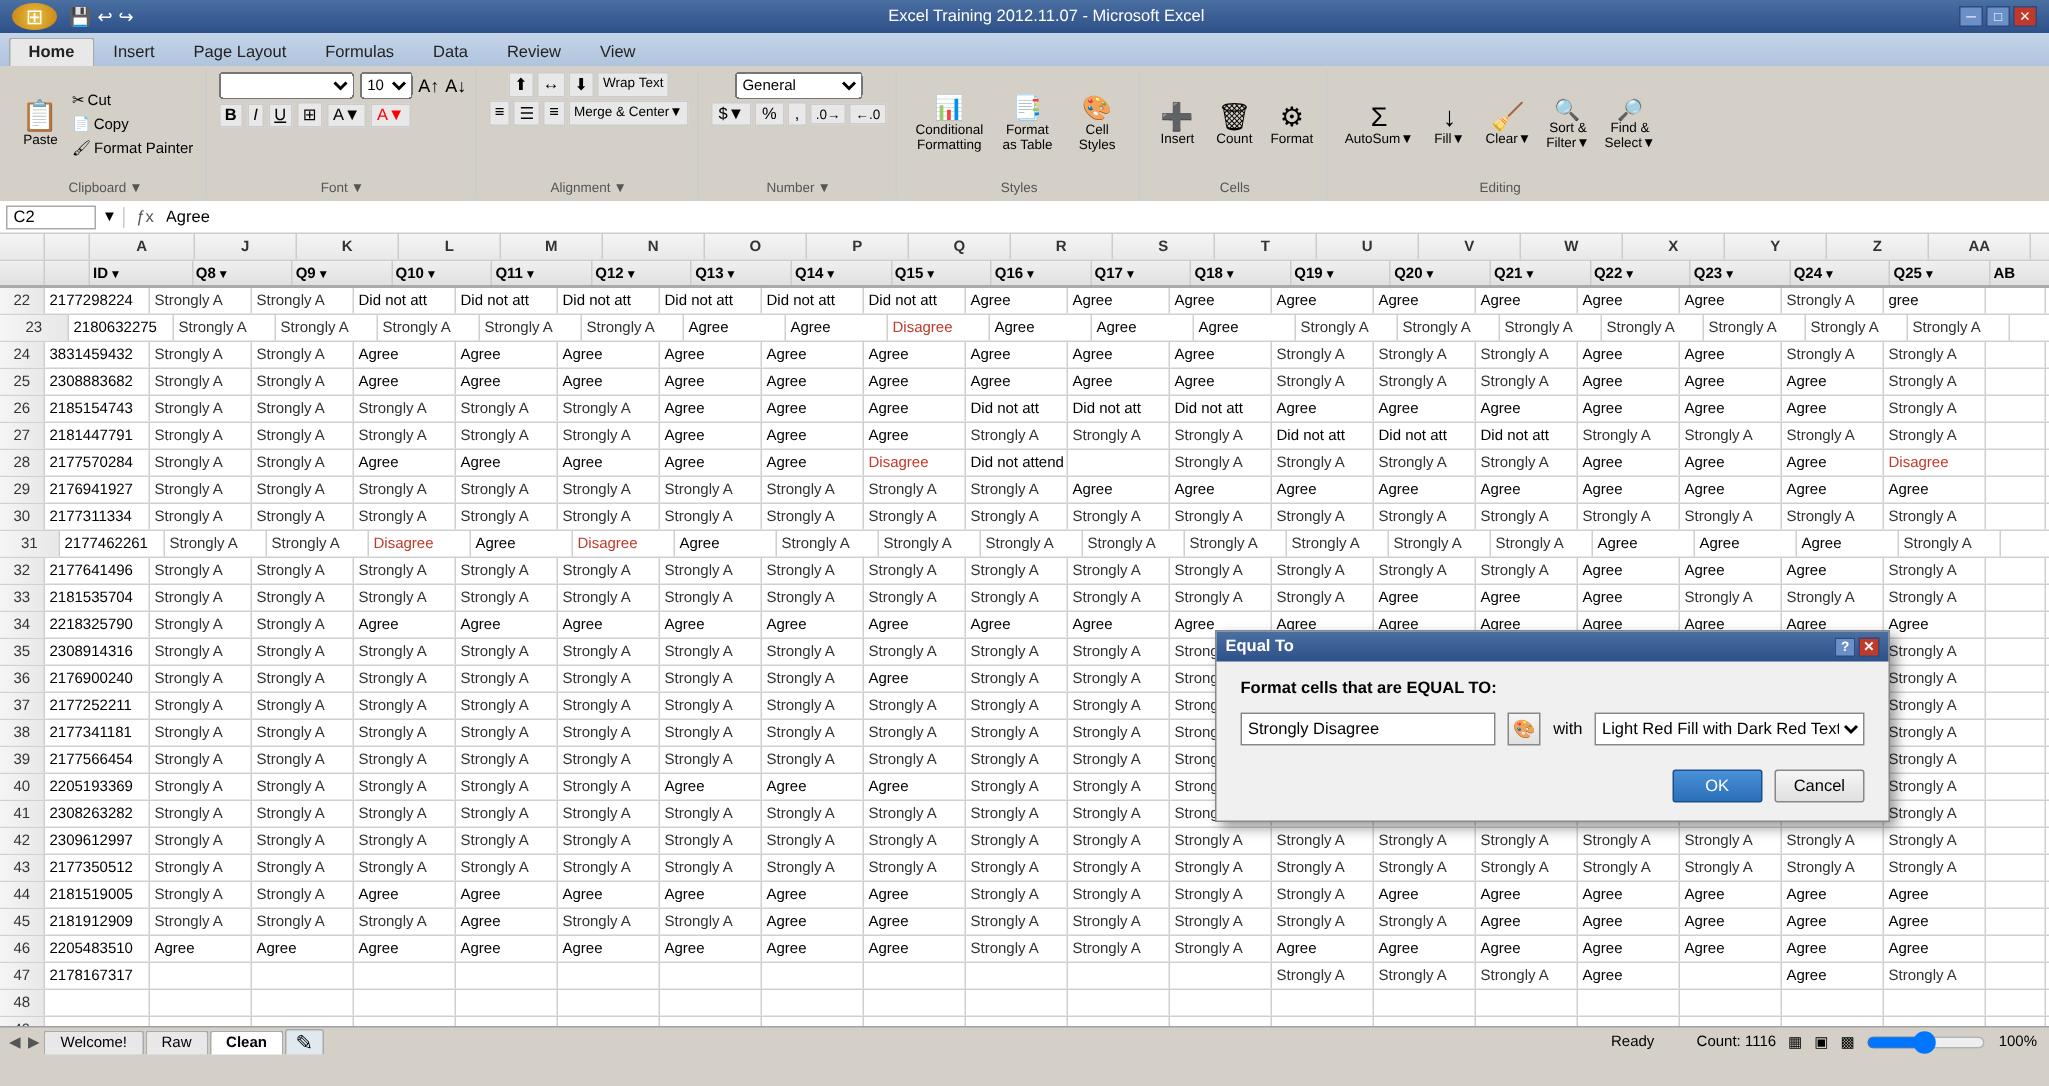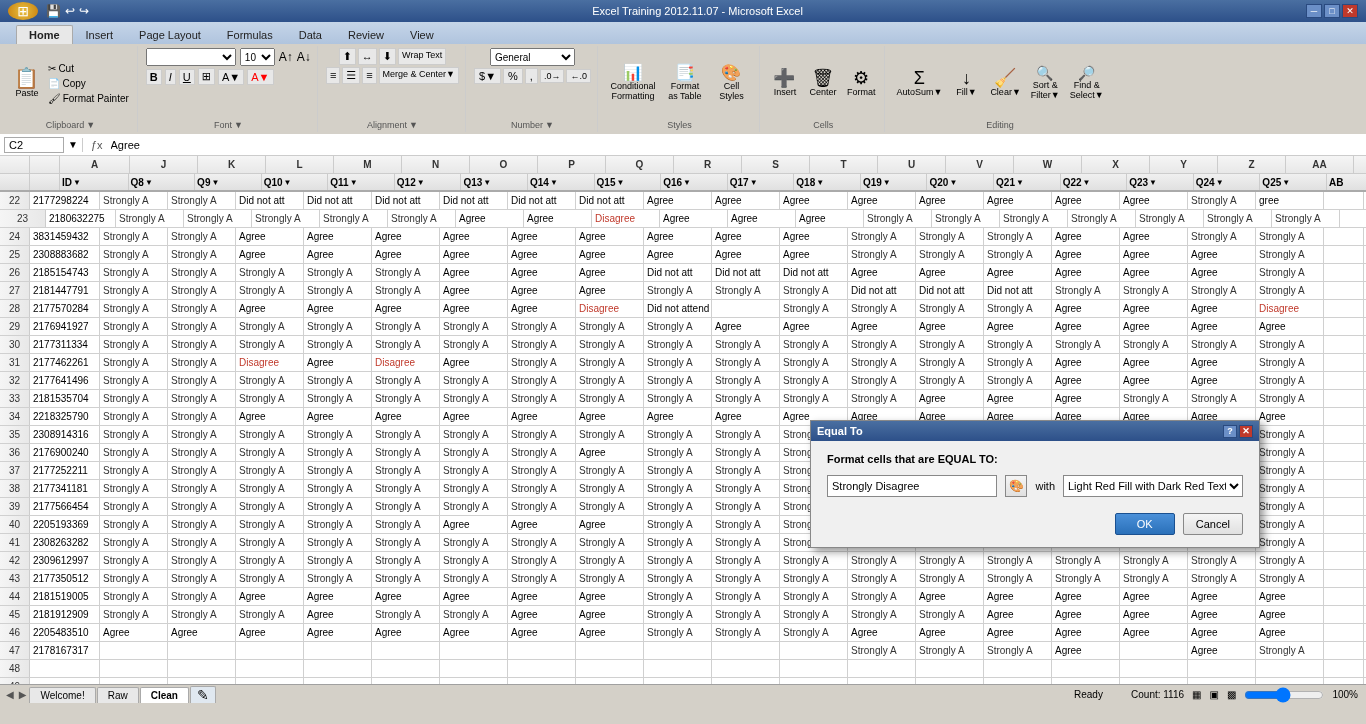--- a/index.html
+++ b/index.html
@@ -22,21 +22,21 @@
       width: 16px; height: 14px; background: #6b8fc7;
       border: 1px solid #2a4a80; display: flex; align-items: center; justify-content: center;
       font-size: 9px; cursor: pointer; color: white;
     }
     #title-bar .win-btn.close { background: #c0392b; }
     #ribbon-tabs {
       display: flex;
       background: linear-gradient(to bottom, #c5d5e8, #b0c4de);
       height: 22px;
       align-items: flex-end;
-      padding-left: 16px;
+      padding-left: 6px;
     }
     .ribbon-tab {
       padding: 3px 12px;
       font-size: 11px;
       cursor: pointer;
       border: 1px solid transparent;
       border-bottom: none;
       border-radius: 2px 2px 0 0;
       color: #222;
     }
@@ -407,21 +407,21 @@
   </div>
 
   <div class="ribbon-group" style="min-width:110px;">
     <div class="ribbon-group-content" style="gap:4px;">
       <div class="ribbon-btn">
         <span class="icon" style="font-size:18px;">➕</span>
         <span class="lbl">Insert</span>
       </div>
       <div class="ribbon-btn">
         <span class="icon" style="font-size:18px;">🗑</span>
-        <span class="lbl">Center</span>
+        <span class="lbl">Count</span>
       </div>
       <div class="ribbon-btn">
         <span class="icon" style="font-size:18px;">⚙</span>
         <span class="lbl">Format</span>
       </div>
     </div>
     <div class="ribbon-group-label">
         <span>Cells</span>
       </div>
   </div>
@@ -722,21 +722,21 @@
             <div style="width: 68px; min-width: 68px; border-right: 1px solid rgb(208, 208, 208); display: flex; align-items: center; padding: 0px 3px; font-size: 10px; overflow: hidden; white-space: nowrap; flex-shrink: 0; color: rgb(51, 51, 51);">Strongly A</div>
             <div style="width: 68px; min-width: 68px; border-right: 1px solid rgb(208, 208, 208); display: flex; align-items: center; padding: 0px 3px; font-size: 10px; overflow: hidden; white-space: nowrap; flex-shrink: 0; color: rgb(51, 51, 51);">Strongly A</div>
             <div style="width: 68px; min-width: 68px; border-right: 1px solid rgb(208, 208, 208); display: flex; align-items: center; padding: 0px 3px; font-size: 10px; overflow: hidden; white-space: nowrap; flex-shrink: 0; color: rgb(51, 51, 51);">Strongly A</div>
             <div style="width: 68px; min-width: 68px; border-right: 1px solid rgb(208, 208, 208); display: flex; align-items: center; padding: 0px 3px; font-size: 10px; overflow: hidden; white-space: nowrap; flex-shrink: 0; color: rgb(51, 51, 51);">Strongly A</div>
             <div style="width: 68px; min-width: 68px; border-right: 1px solid rgb(208, 208, 208); display: flex; align-items: center; padding: 0px 3px; font-size: 10px; overflow: hidden; white-space: nowrap; flex-shrink: 0; color: rgb(51, 51, 51);">Strongly A</div>
             <div style="width: 68px; min-width: 68px; border-right: 1px solid rgb(208, 208, 208); display: flex; align-items: center; padding: 0px 3px; font-size: 10px; overflow: hidden; white-space: nowrap; flex-shrink: 0; color: rgb(51, 51, 51);">Strongly A</div>
             <div style="width: 68px; min-width: 68px; border-right: 1px solid rgb(208, 208, 208); display: flex; align-items: center; padding: 0px 3px; font-size: 10px; overflow: hidden; white-space: nowrap; flex-shrink: 0; color: rgb(51, 51, 51);">Strongly A</div>
             <div style="width: 40px; min-width: 40px; border-right: 1px solid rgb(208, 208, 208); display: flex; align-items: center; padding: 0px 3px; font-size: 10px; overflow: hidden; white-space: nowrap; flex-shrink: 0;"></div>
           </div>
           <div style="display: flex; height: 18px; min-height: 18px; border-bottom: 1px solid rgb(208, 208, 208);">
-            <div style="width: 30px; min-width: 30px; border-right: 1px solid rgb(204, 204, 204); background: linear-gradient(to right, rgb(245, 245, 245), rgb(232, 232, 232)); display: flex; align-items: center; justify-content: center; font-size: 10px; color: rgb(51, 51, 51); flex-shrink: 0;">31</div>
+            <div style="width: 40px; min-width: 30px; border-right: 1px solid rgb(204, 204, 204); background: linear-gradient(to right, rgb(245, 245, 245), rgb(232, 232, 232)); display: flex; align-items: center; justify-content: center; font-size: 10px; color: rgb(51, 51, 51); flex-shrink: 0;">31</div>
             <div style="width: 70px; border-right: 1px solid rgb(208, 208, 208); display: flex; align-items: center; padding: 0px 3px; font-size: 10px; overflow: hidden; white-space: nowrap; flex-shrink: 0;">2177462261</div>
             <div style="width: 68px; min-width: 68px; border-right: 1px solid rgb(208, 208, 208); display: flex; align-items: center; padding: 0px 3px; font-size: 10px; overflow: hidden; white-space: nowrap; flex-shrink: 0; color: rgb(51, 51, 51);">Strongly A</div>
             <div style="width: 68px; min-width: 68px; border-right: 1px solid rgb(208, 208, 208); display: flex; align-items: center; padding: 0px 3px; font-size: 10px; overflow: hidden; white-space: nowrap; flex-shrink: 0; color: rgb(51, 51, 51);">Strongly A</div>
             <div style="width: 68px; min-width: 68px; border-right: 1px solid rgb(208, 208, 208); display: flex; align-items: center; padding: 0px 3px; font-size: 10px; overflow: hidden; white-space: nowrap; flex-shrink: 0; color: rgb(192, 57, 43);">Disagree</div>
             <div style="width: 68px; min-width: 68px; border-right: 1px solid rgb(208, 208, 208); display: flex; align-items: center; padding: 0px 3px; font-size: 10px; overflow: hidden; white-space: nowrap; flex-shrink: 0;">Agree</div>
             <div style="width: 68px; min-width: 68px; border-right: 1px solid rgb(208, 208, 208); display: flex; align-items: center; padding: 0px 3px; font-size: 10px; overflow: hidden; white-space: nowrap; flex-shrink: 0; color: rgb(192, 57, 43);">Disagree</div>
             <div style="width: 68px; min-width: 68px; border-right: 1px solid rgb(208, 208, 208); display: flex; align-items: center; padding: 0px 3px; font-size: 10px; overflow: hidden; white-space: nowrap; flex-shrink: 0;">Agree</div>
             <div style="width: 68px; min-width: 68px; border-right: 1px solid rgb(208, 208, 208); display: flex; align-items: center; padding: 0px 3px; font-size: 10px; overflow: hidden; white-space: nowrap; flex-shrink: 0; color: rgb(51, 51, 51);">Strongly A</div>
             <div style="width: 68px; min-width: 68px; border-right: 1px solid rgb(208, 208, 208); display: flex; align-items: center; padding: 0px 3px; font-size: 10px; overflow: hidden; white-space: nowrap; flex-shrink: 0; color: rgb(51, 51, 51);">Strongly A</div>
             <div style="width: 68px; min-width: 68px; border-right: 1px solid rgb(208, 208, 208); display: flex; align-items: center; padding: 0px 3px; font-size: 10px; overflow: hidden; white-space: nowrap; flex-shrink: 0; color: rgb(51, 51, 51);">Strongly A</div>

